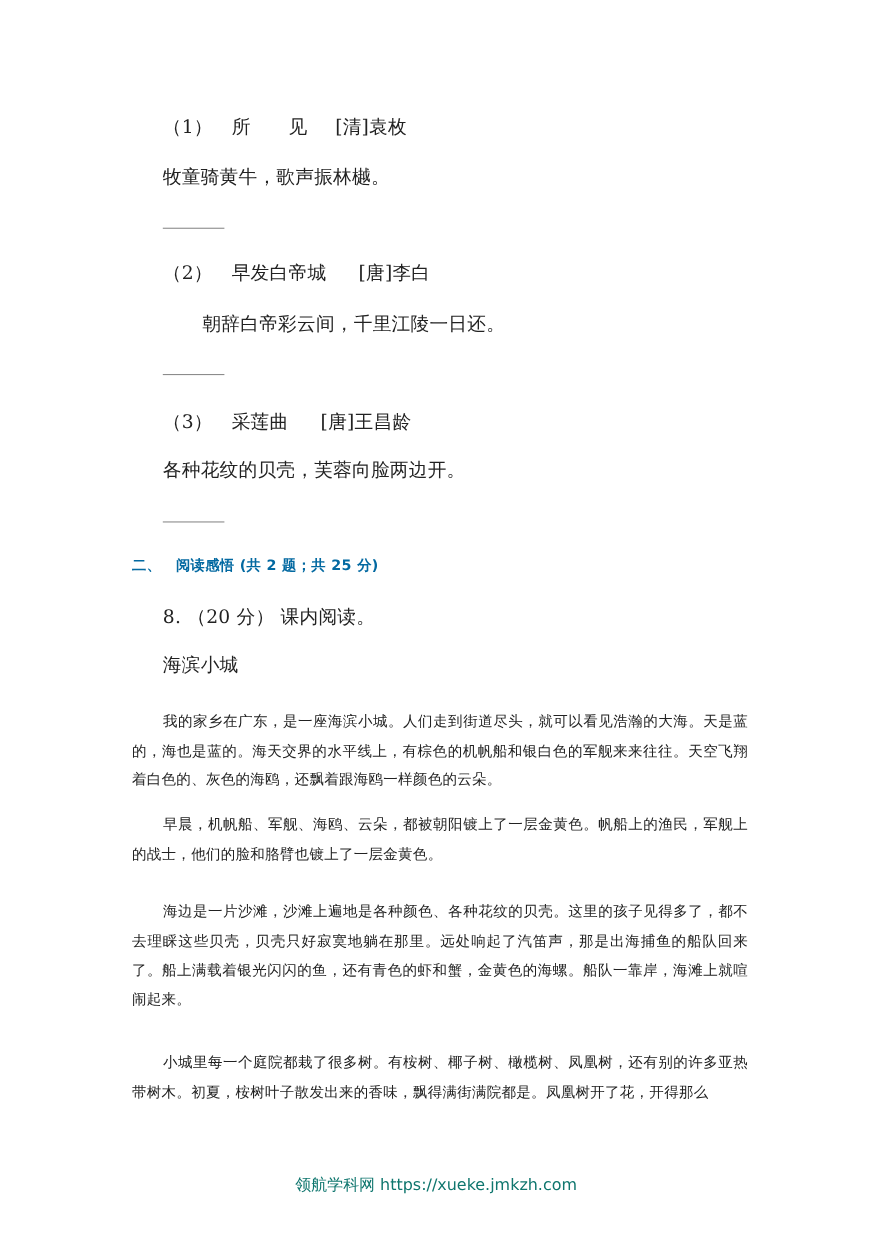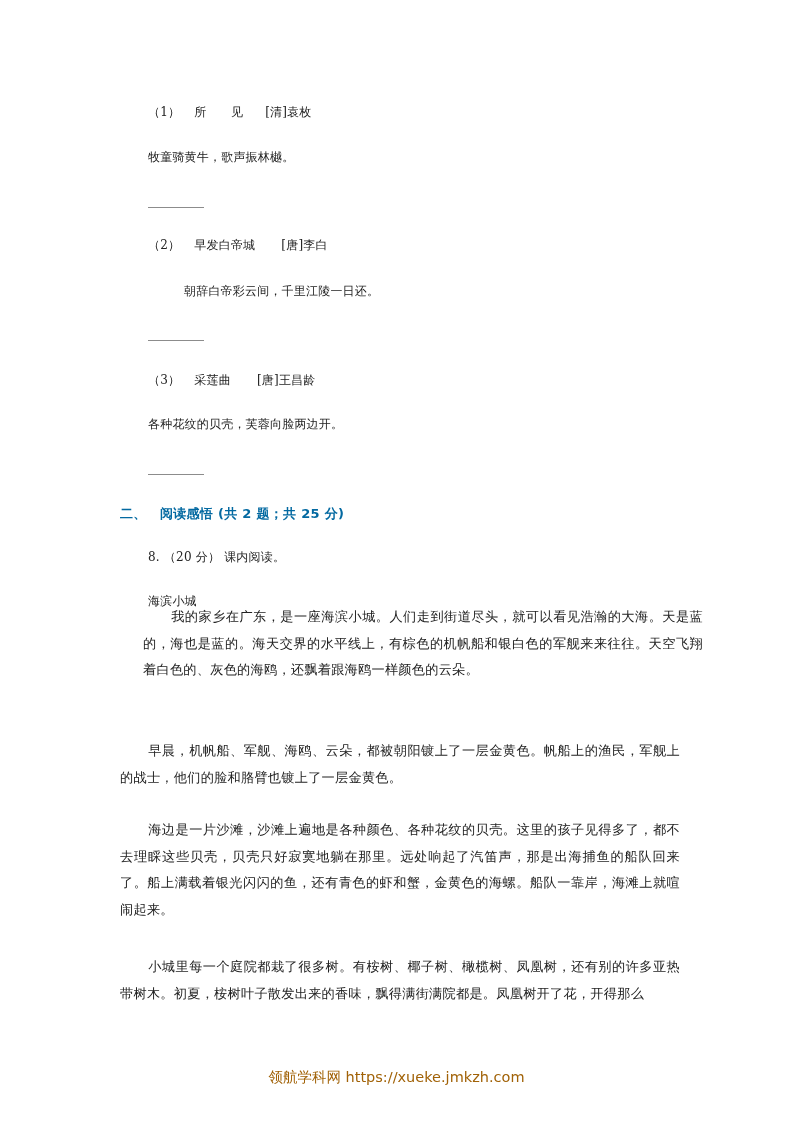--- a/index.html
+++ b/index.html
@@ -2,38 +2,38 @@
 <html><head>
   <meta charset="utf-8">
   <style>
     html, body { margin: 0; padding: 0; background: #ffffff; }
     body {
       width: 793px; height: 1122px; position: relative; overflow: hidden;
       font-family: "DejaVu Serif", "Liberation Serif", serif;
       color: #222222;
     }
     .abs { position: absolute; white-space: nowrap; }
-    .line { font-size: 12px; letter-spacing: 0.2px; }
+    .line { font-size: 17px; letter-spacing: 0.2px; }
     .blank {
       position: absolute; width: 56px; height: 1px; background: #8c8c8c;
     }
     .section {
       font-weight: bold; font-size: 13px; letter-spacing: 0.3px;
       font-family: "DejaVu Sans", "Liberation Sans", sans-serif;
       color: #0369a1;
     }
     .para {
       position: absolute; left: 120px; width: 560px;
       font-size: 13.2px; line-height: 26.5px; letter-spacing: 0.25px;
       text-align: justify;
     }
     .para .indent { display: inline-block; width: 28px; }
     .footer {
       position: absolute; left: 0; width: 793px; top: 1068px;
-      text-align: center; font-size: 14.5px; color: #a16207;
+      text-align: center; font-size: 14.5px; color: #0f766e;
       font-family: "DejaVu Sans", "Liberation Sans", sans-serif;
     }
   </style>
 </head>
 <body>
 
 <div class="abs line" style="left:148px; top:104px;">
   <span>（1）</span>
   <span style="display:inline-block;width:6px"></span>
   <span>所　　见</span>
@@ -62,18 +62,18 @@
 </div>
 <div class="abs line" style="left:148px; top:416px;">各种花纹的贝壳，芙蓉向脸两边开。</div>
 <div class="blank" style="left:148px; top:474px;"></div>
 
 <div class="abs section" style="left:120px; top:505px;">二、　阅读感悟 (共 2 题；共 25 分)</div>
 
 <div class="abs line" style="left:148px; top:549px;">8. （20 分） 课内阅读。</div>
 
 <div class="abs line" style="left:148px; top:593px;">海滨小城</div>
 
-<div class="para" style="top:604px;margin-left:23px;"><span class="indent"></span><span>我的家乡在广东，是一座海滨小城。人们走到街道尽头，就可以看见浩瀚的大海。天是蓝的，海也是蓝的。海天交界的水平线上，有棕色的机帆船和银白色的军舰来来往往。天空飞翔着白色的、灰色的海鸥，还飘着跟海鸥一样颜色的云朵。</span></div>
+<div class="para" style="top:644px;"><span class="indent"></span><span>我的家乡在广东，是一座海滨小城。人们走到街道尽头，就可以看见浩瀚的大海。天是蓝的，海也是蓝的。海天交界的水平线上，有棕色的机帆船和银白色的军舰来来往往。天空飞翔着白色的、灰色的海鸥，还飘着跟海鸥一样颜色的云朵。</span></div>
 <div class="para" style="top:738px;"><span class="indent"></span><span>早晨，机帆船、军舰、海鸥、云朵，都被朝阳镀上了一层金黄色。帆船上的渔民，军舰上的战士，他们的脸和胳臂也镀上了一层金黄色。</span></div>
 <div class="para" style="top:817px;"><span class="indent"></span><span>海边是一片沙滩，沙滩上遍地是各种颜色、各种花纹的贝壳。这里的孩子见得多了，都不去理睬这些贝壳，贝壳只好寂寞地躺在那里。远处响起了汽笛声，那是出海捕鱼的船队回来了。船上满载着银光闪闪的鱼，还有青色的虾和蟹，金黄色的海螺。船队一靠岸，海滩上就喧闹起来。</span></div>
 <div class="para" style="top:954px;"><span class="indent"></span><span>小城里每一个庭院都栽了很多树。有桉树、椰子树、橄榄树、凤凰树，还有别的许多亚热带树木。初夏，桉树叶子散发出来的香味，飘得满街满院都是。凤凰树开了花，开得那么</span></div>
 
 <div class="footer">领航学科网 https://xueke.jmkzh.com</div>
 
 </body></html>

